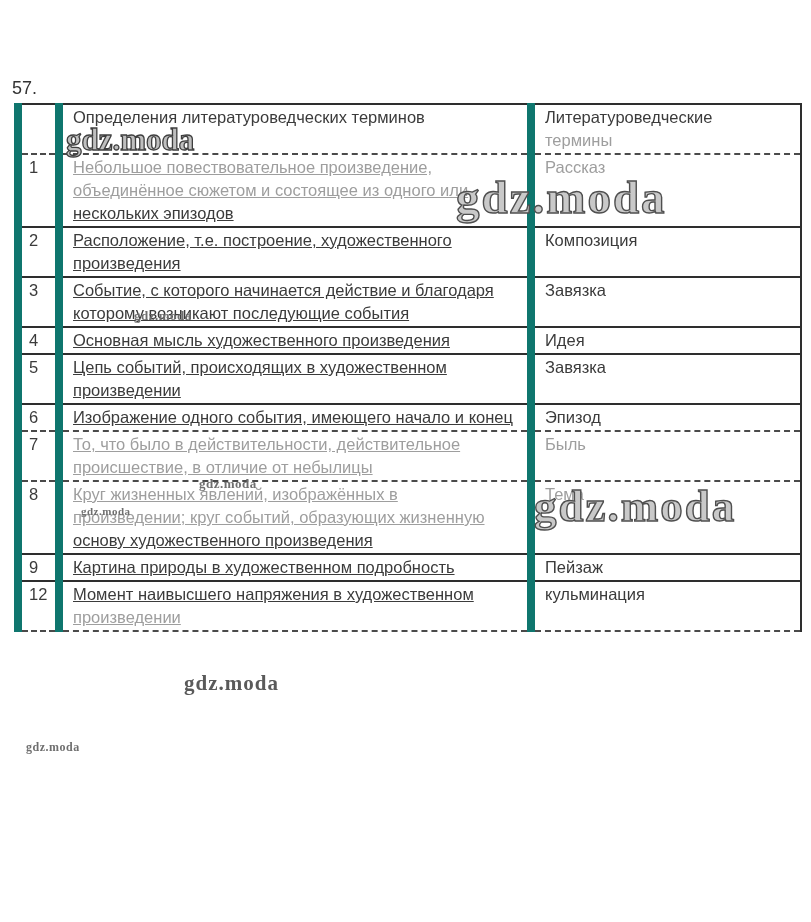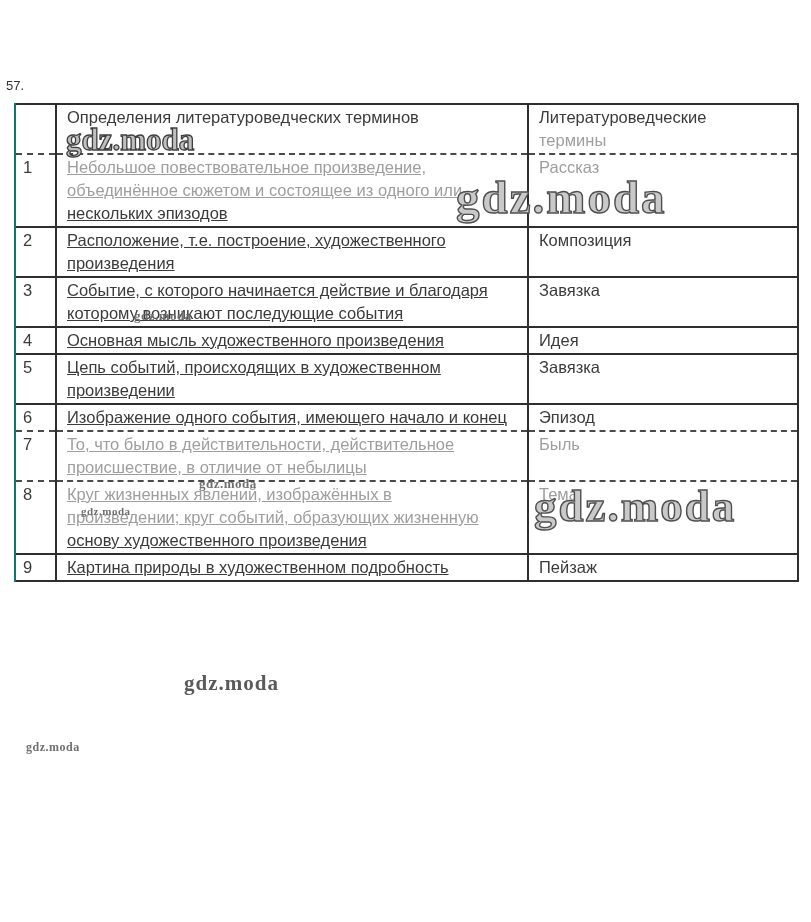--- a/index.html
+++ b/index.html
@@ -5,32 +5,32 @@
   html,body{margin:0;padding:0;}
   body{
     width:811px;height:922px;
     background:#ffffff;
     position:relative;
     font-family:"Liberation Sans","DejaVu Sans",sans-serif;
     color:#3b3b3b;
     overflow:hidden;
   }
   .exercise-number{
-    position:absolute;left:6px;top:78px;
-    font-size:13px;color:#333;
+    position:absolute;left:12px;top:78px;
+    font-size:18px;color:#333;
   }
   table.terms{
     position:absolute;left:14px;top:103px;
     width:783px;
     border-collapse:collapse;
     table-layout:fixed;
     font-size:16.5px;
   }
   table.terms td,table.terms th{
-    border-left:2px solid #0f766e;
+    border-left:8px solid #0f766e;
     border-right:2px solid #2e2e2e;
     vertical-align:top;
     padding:1px 0;
     font-weight:normal;
     text-align:left;
   }
   table.terms tr{border-bottom:2px solid #2e2e2e;}
   table.terms tr.dashed{border-bottom:2px dashed #4a4a4a;}
   table.terms thead tr{border-top:2px solid #2e2e2e;}
   col.c-num{width:41px;}
@@ -161,20 +161,28 @@
         </td>
         <td class="term faded">Тема</td>
       </tr>
       <tr>
         <td class="num">9</td>
         <td class="def">
           <div class="line">Картина природы в художественном подробность</div>
         </td>
         <td class="term">Пейзаж</td>
       </tr>
+      <tr class="dashed">
+        <td class="num">12</td>
+        <td class="def">
+          <div class="line">Момент наивысшего напряжения в художественном</div>
+          <div class="line faded">произведении</div>
+        </td>
+        <td class="term">кульминация</td>
+      </tr>
     </tbody>
 </table>
 
 <div class="wm wm1">gdz.moda</div>
 <div class="wm wm-big wm2">gdz.moda</div>
 <div class="wm wm-small wm3">gdz.moda</div>
 <div class="wm wm-small wm4">gdz.moda</div>
 <div class="wm wm-small wm5">gdz.moda</div>
 <div class="wm wm-big wm6">gdz.moda</div>
 <div class="wm wm-med wm7">gdz.moda</div>

